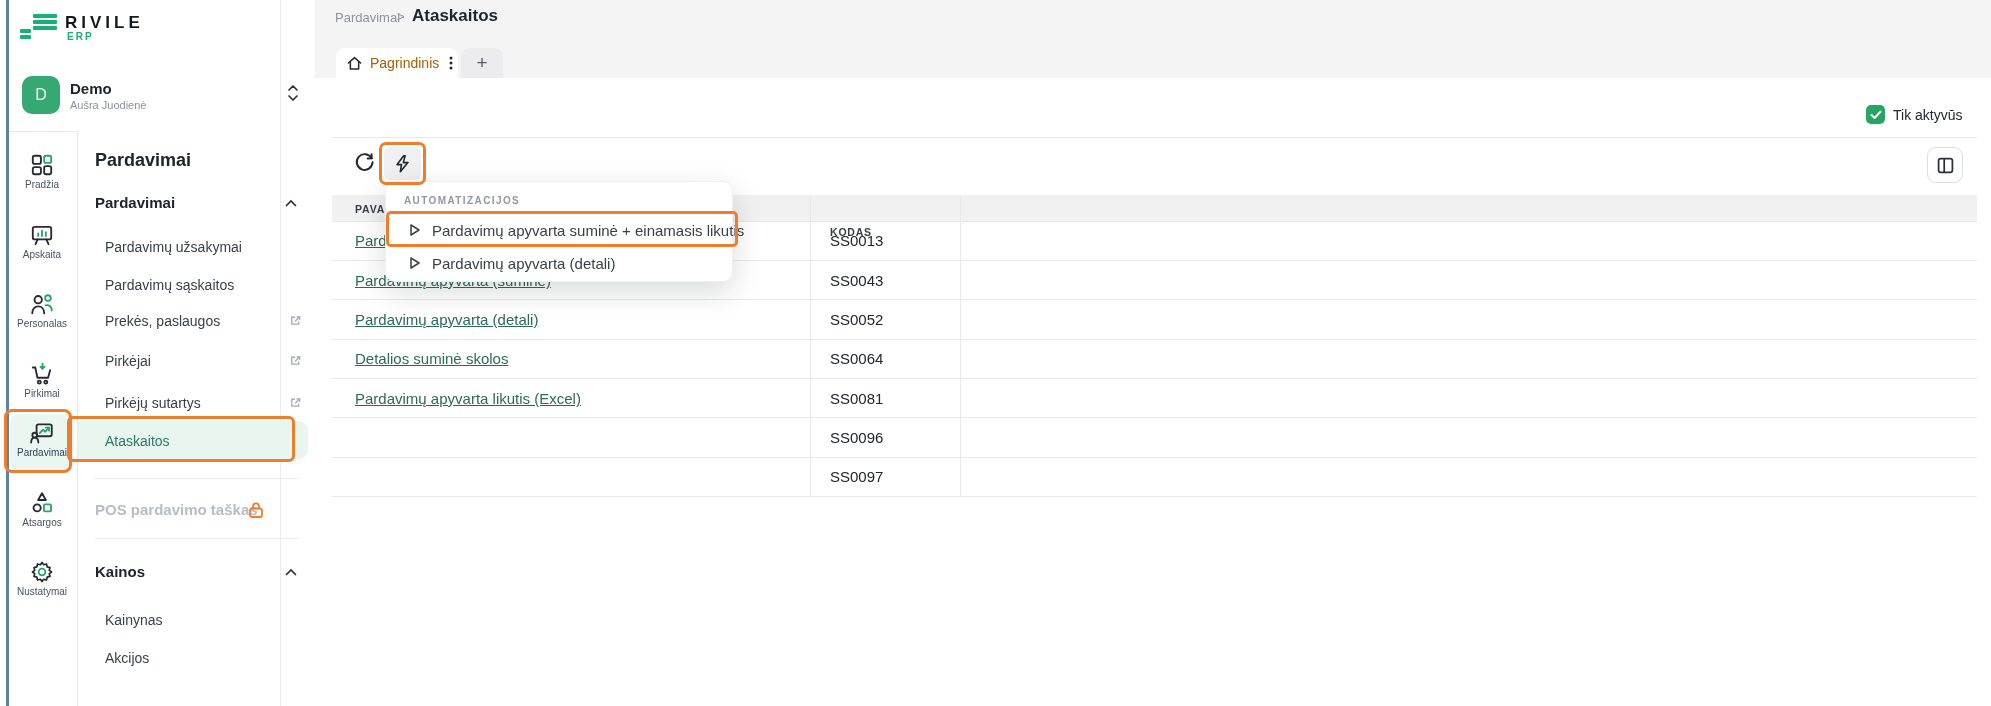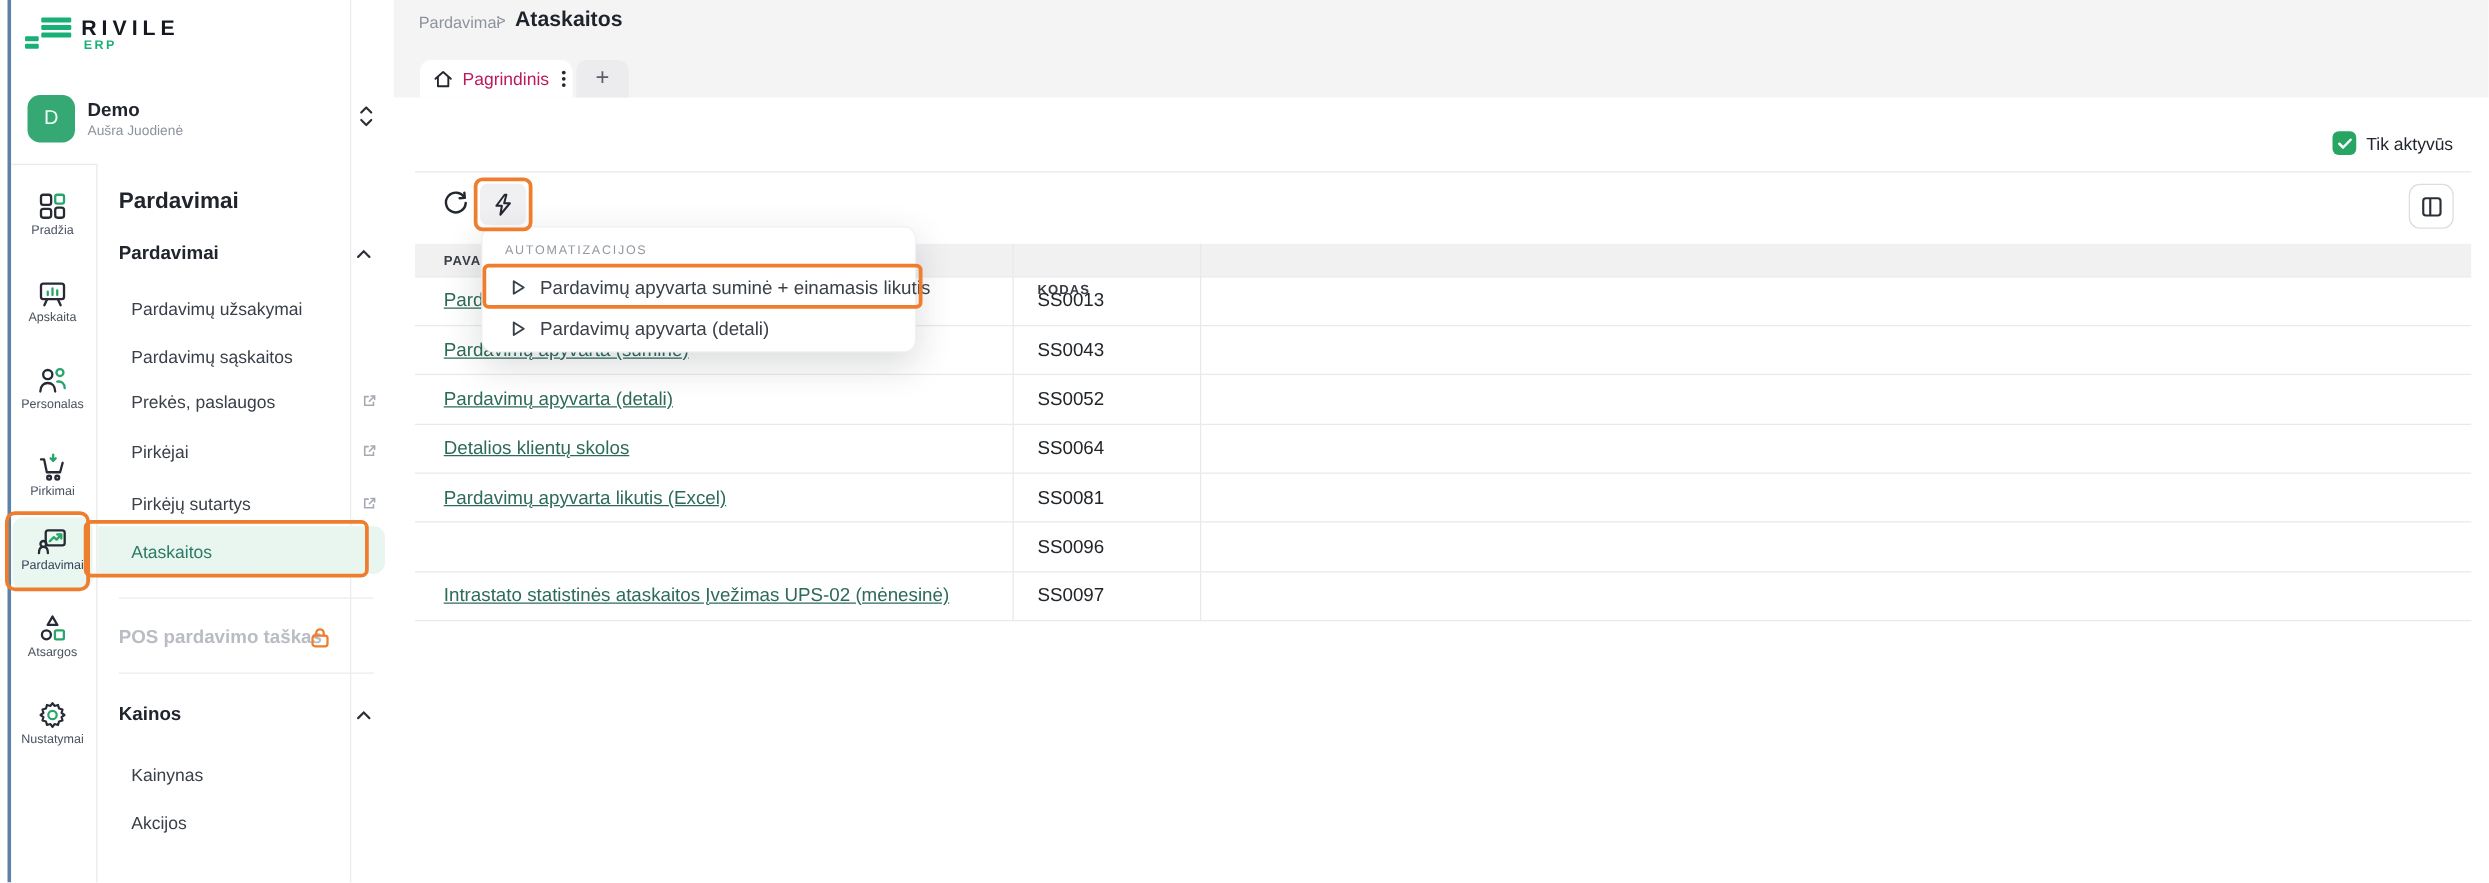--- a/index.html
+++ b/index.html
@@ -50,21 +50,21 @@
   .lock { left:237px; top:500px; width:20px; height:20px; }
 
   
   .main-strip { left:315px; top:0; width:1676px; height:78px; background:#f4f4f5; }
   .crumb-parent { left:335px; top:10px; font-size:13px; color:#8d939c; cursor:pointer; }
   .crumb-sep    { left:397px; top:9px; font-size:13px; color:#8d939c; }
   .crumb-current{ left:412px; top:6px; font-size:17px; font-weight:bold; color:#1f242c; }
   .tab-active { left:336px; top:48px; width:122px; height:30px; background:#fff; border-radius:9px 9px 0 0;
     display:flex; align-items:center; cursor:pointer; }
   .tab-home { margin-left:10px; width:17px; height:17px; }
-  .tab-label { margin-left:7px; font-size:14px; color:#be185d; }
+  .tab-label { margin-left:7px; font-size:14px; color:#a16207; }
   .tab-kebab { margin-left:6px; width:12px; height:16px; }
   .tab-add { left:461px; top:48px; width:42px; height:30px; background:#ececee; border-radius:9px 9px 0 0;
     display:flex; align-items:center; justify-content:center; font-size:19px; color:#595e66; cursor:pointer; }
 
   .search-box { left:357px; top:88px; width:246px; height:37px; background:#fff; border:1px solid #dcdde0;
     border-radius:9px; display:flex; align-items:center; }
   .search-box svg { margin-left:13px; }
   .search-box input { border:0; outline:none; margin-left:9px; width:190px; font-size:15px; color:#3a4049;
     font-family:"Liberation Sans", sans-serif; background:transparent; }
   .search-box input::placeholder { color:#9ba1a9; }
@@ -87,21 +87,21 @@
   .th1 { left:355px; } .th2 { left:830px;margin-top:23px; }
   .row-line { position:absolute; left:332px; width:1645px; height:1px; background:#e9e9eb; }
   .vline { position:absolute; top:195px; width:1px; height:301px; background:#e9e9eb; }
   .cell-name { position:absolute; left:355px; font-size:15px; color:#2c6a59; text-decoration:underline;
     cursor:pointer; white-space:nowrap; }
   .cell-code { position:absolute; left:830px; font-size:15px; color:#22262a; }
 
   
   .menu { left:385px; top:181px; width:348px; height:101px; background:#fff; border:1px solid #eef0f1;
     border-radius:10px; box-shadow:0 10px 30px rgba(25,30,40,.16); z-index:5; }
-  .menu-header { position:absolute; left:18px; top:13px; font-size:10px; font-weight:normal;
+  .menu-header { position:absolute; left:18px; top:13px; font-size:10px; font-weight:bold;
     letter-spacing:1.4px; color:#9298a1; }
   .menu-item { position:absolute; left:10px; width:328px; height:30px; display:flex; align-items:center;
     cursor:pointer; font-size:15px; color:#3a4048; }
   .mi1 { top:33px; } .mi2 { top:66px; }
   .menu-item svg { margin:0 10px 0 11px; flex:0 0 auto; }
   .menu-item span { white-space:nowrap; }
 
   
   .obox { position:absolute; border:3px solid #ee7e2d; border-radius:8px; z-index:9; pointer-events:none; }
   .obox-rail { left:4px; top:409px; width:68px; height:64px; }
@@ -356,26 +356,25 @@
   <div class="row-line" style="top:417px"></div>
   <div class="row-line" style="top:457px"></div>
   <div class="row-line" style="top:496px"></div>
 
   <div class="cell-name" style="top:232px">Pardavimų apyvarta suminė + einamasis likutis</div>
   <div class="cell-code" style="top:232px">SS0013</div>
   <div class="cell-name" style="top:272px">Pardavimų apyvarta (suminė)</div>
   <div class="cell-code" style="top:272px">SS0043</div>
   <div class="cell-name" style="top:311px">Pardavimų apyvarta (detali)</div>
   <div class="cell-code" style="top:311px">SS0052</div>
-  <div class="cell-name" style="top:350px">Detalios klientų skolos</div>
+  <div class="cell-name" style="top:350px">Detalios suminė skolos</div>
   <div class="cell-code" style="top:350px">SS0064</div>
   <div class="cell-name" style="top:390px">Pardavimų apyvarta likutis (Excel)</div>
   <div class="cell-code" style="top:390px">SS0081</div>
   <div class="cell-code" style="top:429px">SS0096</div>
-  <div class="cell-name" style="top:468px">Intrastato statistinės ataskaitos Įvežimas UPS-02 (mėnesinė)</div>
   <div class="cell-code" style="top:468px">SS0097</div>
 
   <div class="abs menu">
     <div class="menu-header">AUTOMATIZACIJOS</div>
     <div class="menu-item mi1">
       <svg width="15" height="16" viewBox="0 0 15 16" fill="none" stroke="#3a4048" stroke-width="1.5" stroke-linejoin="round">
           <path d="M4 3 L12 8 L4 13 Z"></path>
         </svg>
       <span>Pardavimų apyvarta suminė + einamasis likutis</span>
     </div>

